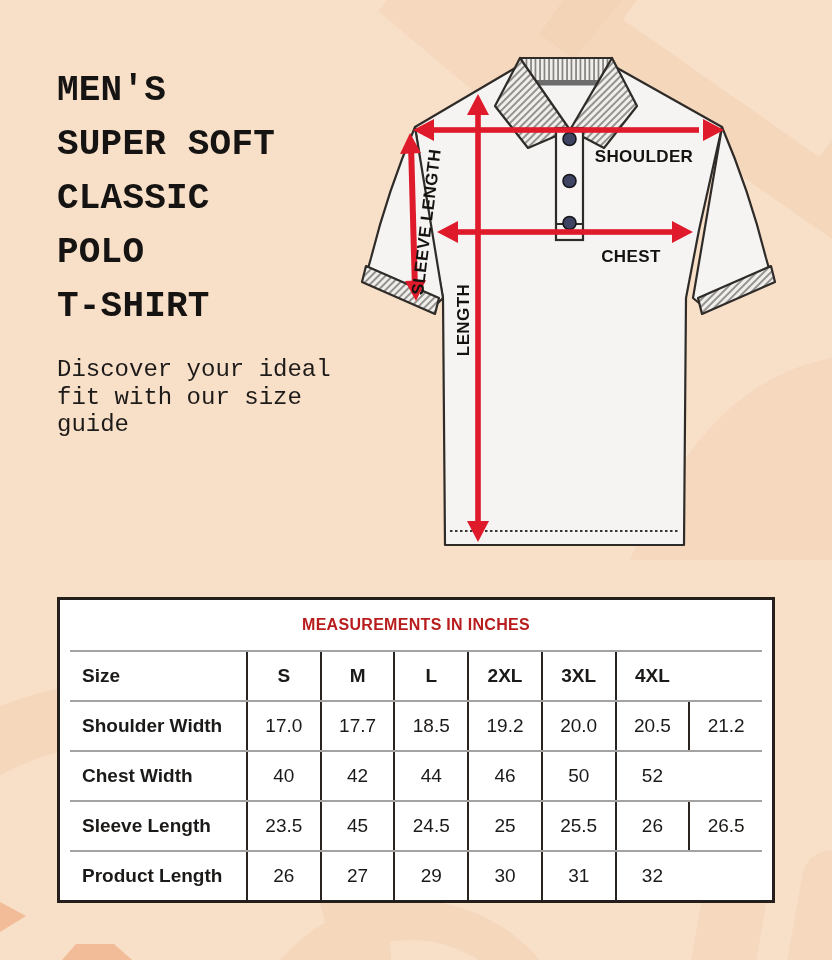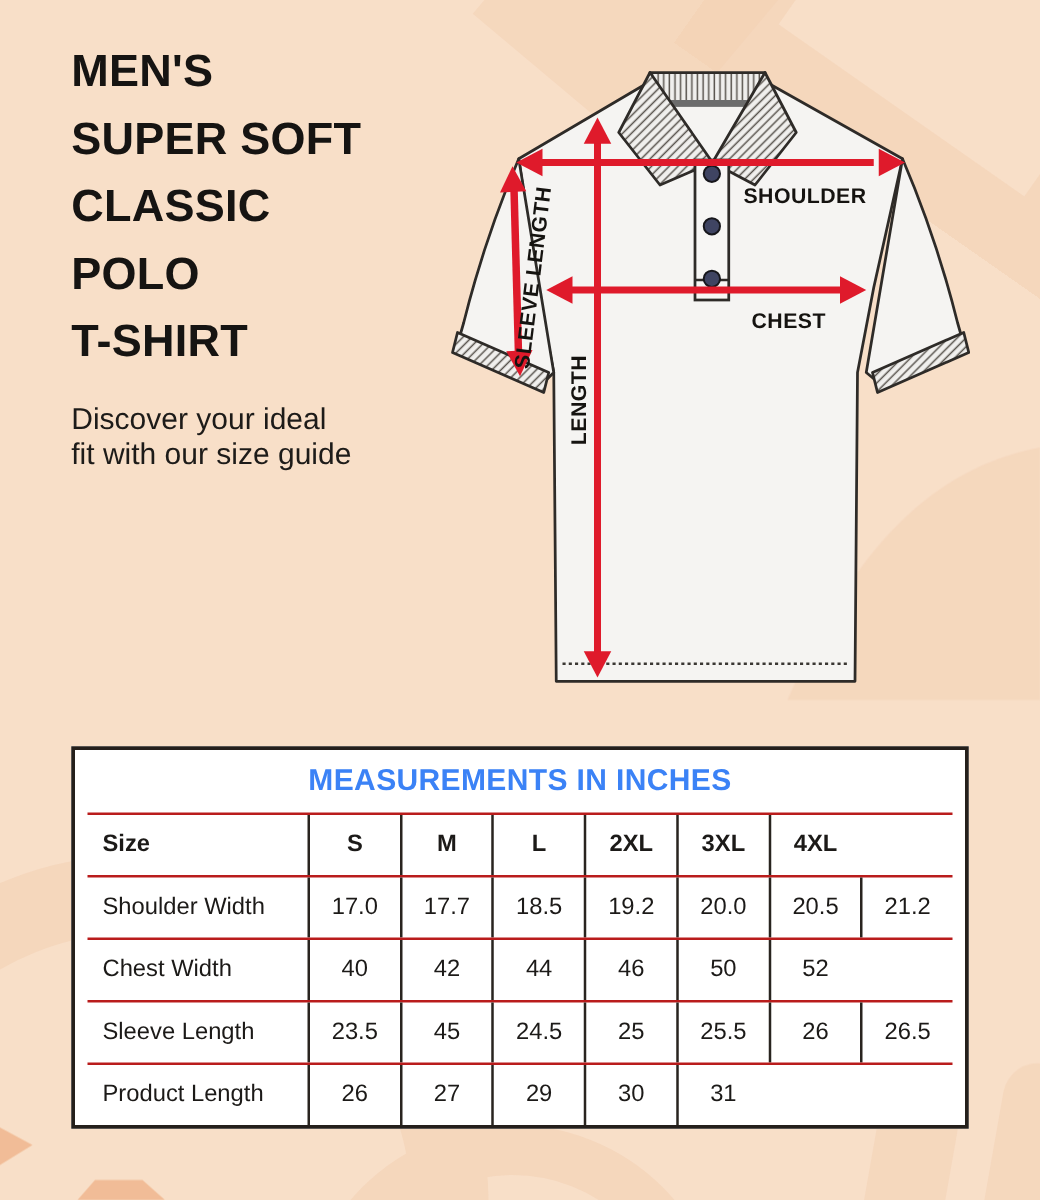--- a/index.html
+++ b/index.html
@@ -6,21 +6,21 @@
   .stage{
     position:relative;
     width:832px;height:960px;
     background:#f8dfc8;
     overflow:hidden;
     font-family:"Liberation Sans", sans-serif;
     color:#1b1916;
   }
   .deco{position:absolute;left:0;top:0;}
   
-  .hdr{position:absolute;left:57px;top:30px;width:300px;}
+  .hdr{position:absolute;left:57px;top:64px;width:300px;font-family:Liberation Mono, monospace;}
   .hdr h1{
     margin:0;
     font-size:36px;line-height:54px;font-weight:bold;
     letter-spacing:.2px;color:#161412;
     white-space:pre-line;
   }
   .hdr p{
     margin:22px 0 0 0;
     font-size:24px;line-height:27.5px;color:#1d1b19;
     white-space:pre-line;
@@ -36,36 +36,36 @@
     position:absolute;left:57px;top:597px;
     width:718px;height:306px;
     background:#ffffff;
     border:3px solid #241f1b;
     box-sizing:border-box;
     display:flex;flex-direction:column;
   }
   .t-title{
     height:50px;flex:0 0 50px;
     display:flex;align-items:center;justify-content:center;
-    font-size:24px;font-weight:bold;letter-spacing:.3px;color:#3b82f6;
+    font-size:16px;font-weight:bold;letter-spacing:.3px;color:#b91c1c;
   }
   .t-rows{margin:0 10px;flex:1;display:flex;flex-direction:column;}
   .t-row{
     display:grid;
     grid-template-columns:176px repeat(7,1fr);
     height:50px;flex:1;
-    border-top:2px solid #b91c1c;
+    border-top:2px solid #a3a3a3;
     box-sizing:border-box;
   }
   .t-cell{
     display:flex;align-items:center;justify-content:center;
     border-left:2px solid #29241f;
     font-size:19px;color:#1c1a18;
   }
-  .t-cell.lbl{border-left:none;justify-content:flex-start;padding-left:12px;font-weight:normal;}
+  .t-cell.lbl{border-left:none;justify-content:flex-start;padding-left:12px;font-weight:bold;}
   .t-row.head .t-cell{font-weight:bold;}
 </style>
 </head>
 <body>
 
 <div class="stage">
 
   <svg class="deco" width="832" height="960" viewBox="0 0 832 960" aria-hidden="true">
     <g fill="none" stroke="#f3d0b3" opacity="0.55">
       <rect x="640" y="-160" width="300" height="300" stroke-width="60" transform="rotate(35 790 -10)"></rect>
@@ -199,17 +199,18 @@
         <div class="t-cell">26</div>
         <div class="t-cell">26.5</div>
       </div>
       <div class="t-row">
         <div class="t-cell lbl">Product Length</div>
         <div class="t-cell">26</div>
         <div class="t-cell">27</div>
         <div class="t-cell">29</div>
         <div class="t-cell">30</div>
         <div class="t-cell">31</div>
+        <div class="t-cell">32</div>
       </div>
     </div>
   </div>
 
 </div>
 
 </body></html>

